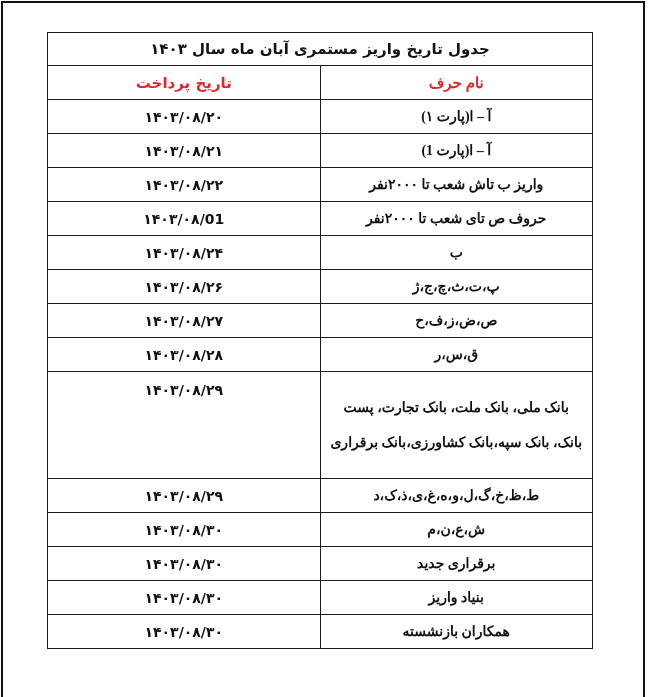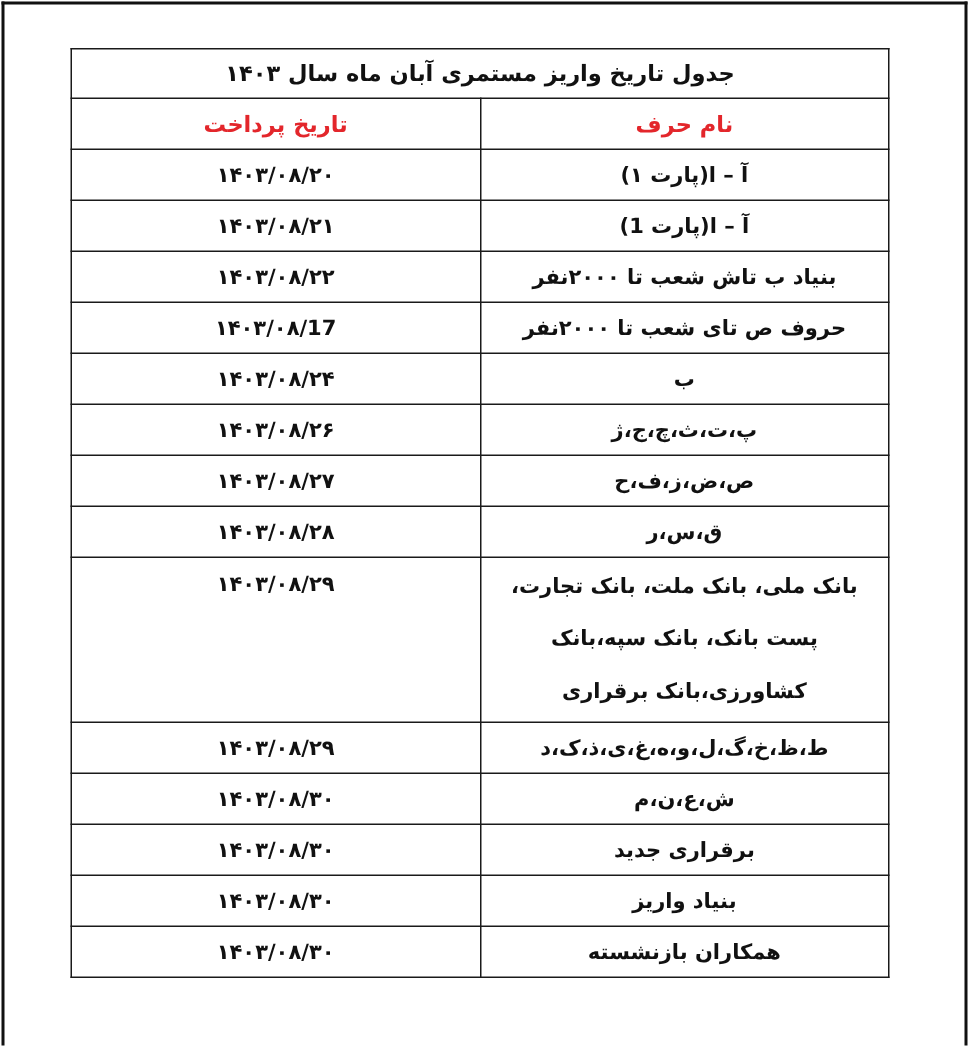--- a/index.html
+++ b/index.html
@@ -48,20 +48,21 @@
     .schedule-table td.title-cell {
       font-size: 15px;
       height: 32px;
     }
     .schedule-table td.header-cell {
       color: #e3262b;
       font-size: 15px;
     }
     .schedule-table td.name-col {
       width: 308px;
+      font-family: Liberation Serif, serif;
     }
     .schedule-table td.date-col {
       width: 226px;
       vertical-align: middle;
     }
     .schedule-table tr.tall td.name-col {
       line-height: 35px;
       padding: 2px 8px;
       height: 102px;
     }
@@ -91,26 +92,26 @@
     </tr>
     <tr>
       <td class="name-col">آ – ا(پارت ۱)</td>
       <td class="date-col"><span class="date-text">۱۴۰۳/۰۸/۲۰</span></td>
     </tr>
     <tr>
       <td class="name-col">آ – ا(پارت 1)</td>
       <td class="date-col"><span class="date-text">۱۴۰۳/۰۸/۲۱</span></td>
     </tr>
     <tr>
-      <td class="name-col">بنیاد ب تاش شعب تا ۲۰۰۰نفر</td>
+      <td class="name-col">واریز ب تاش شعب تا ۲۰۰۰نفر</td>
       <td class="date-col"><span class="date-text">۱۴۰۳/۰۸/۲۲</span></td>
     </tr>
     <tr>
       <td class="name-col">حروف ص تای شعب تا ۲۰۰۰نفر</td>
-      <td class="date-col"><span class="date-text">۱۴۰۳/۰۸/17</span></td>
+      <td class="date-col"><span class="date-text">۱۴۰۳/۰۸/01</span></td>
     </tr>
     <tr>
       <td class="name-col">ب</td>
       <td class="date-col"><span class="date-text">۱۴۰۳/۰۸/۲۴</span></td>
     </tr>
     <tr>
       <td class="name-col">پ،ت،ث،چ،ج،ژ</td>
       <td class="date-col"><span class="date-text">۱۴۰۳/۰۸/۲۶</span></td>
     </tr>
     <tr>

